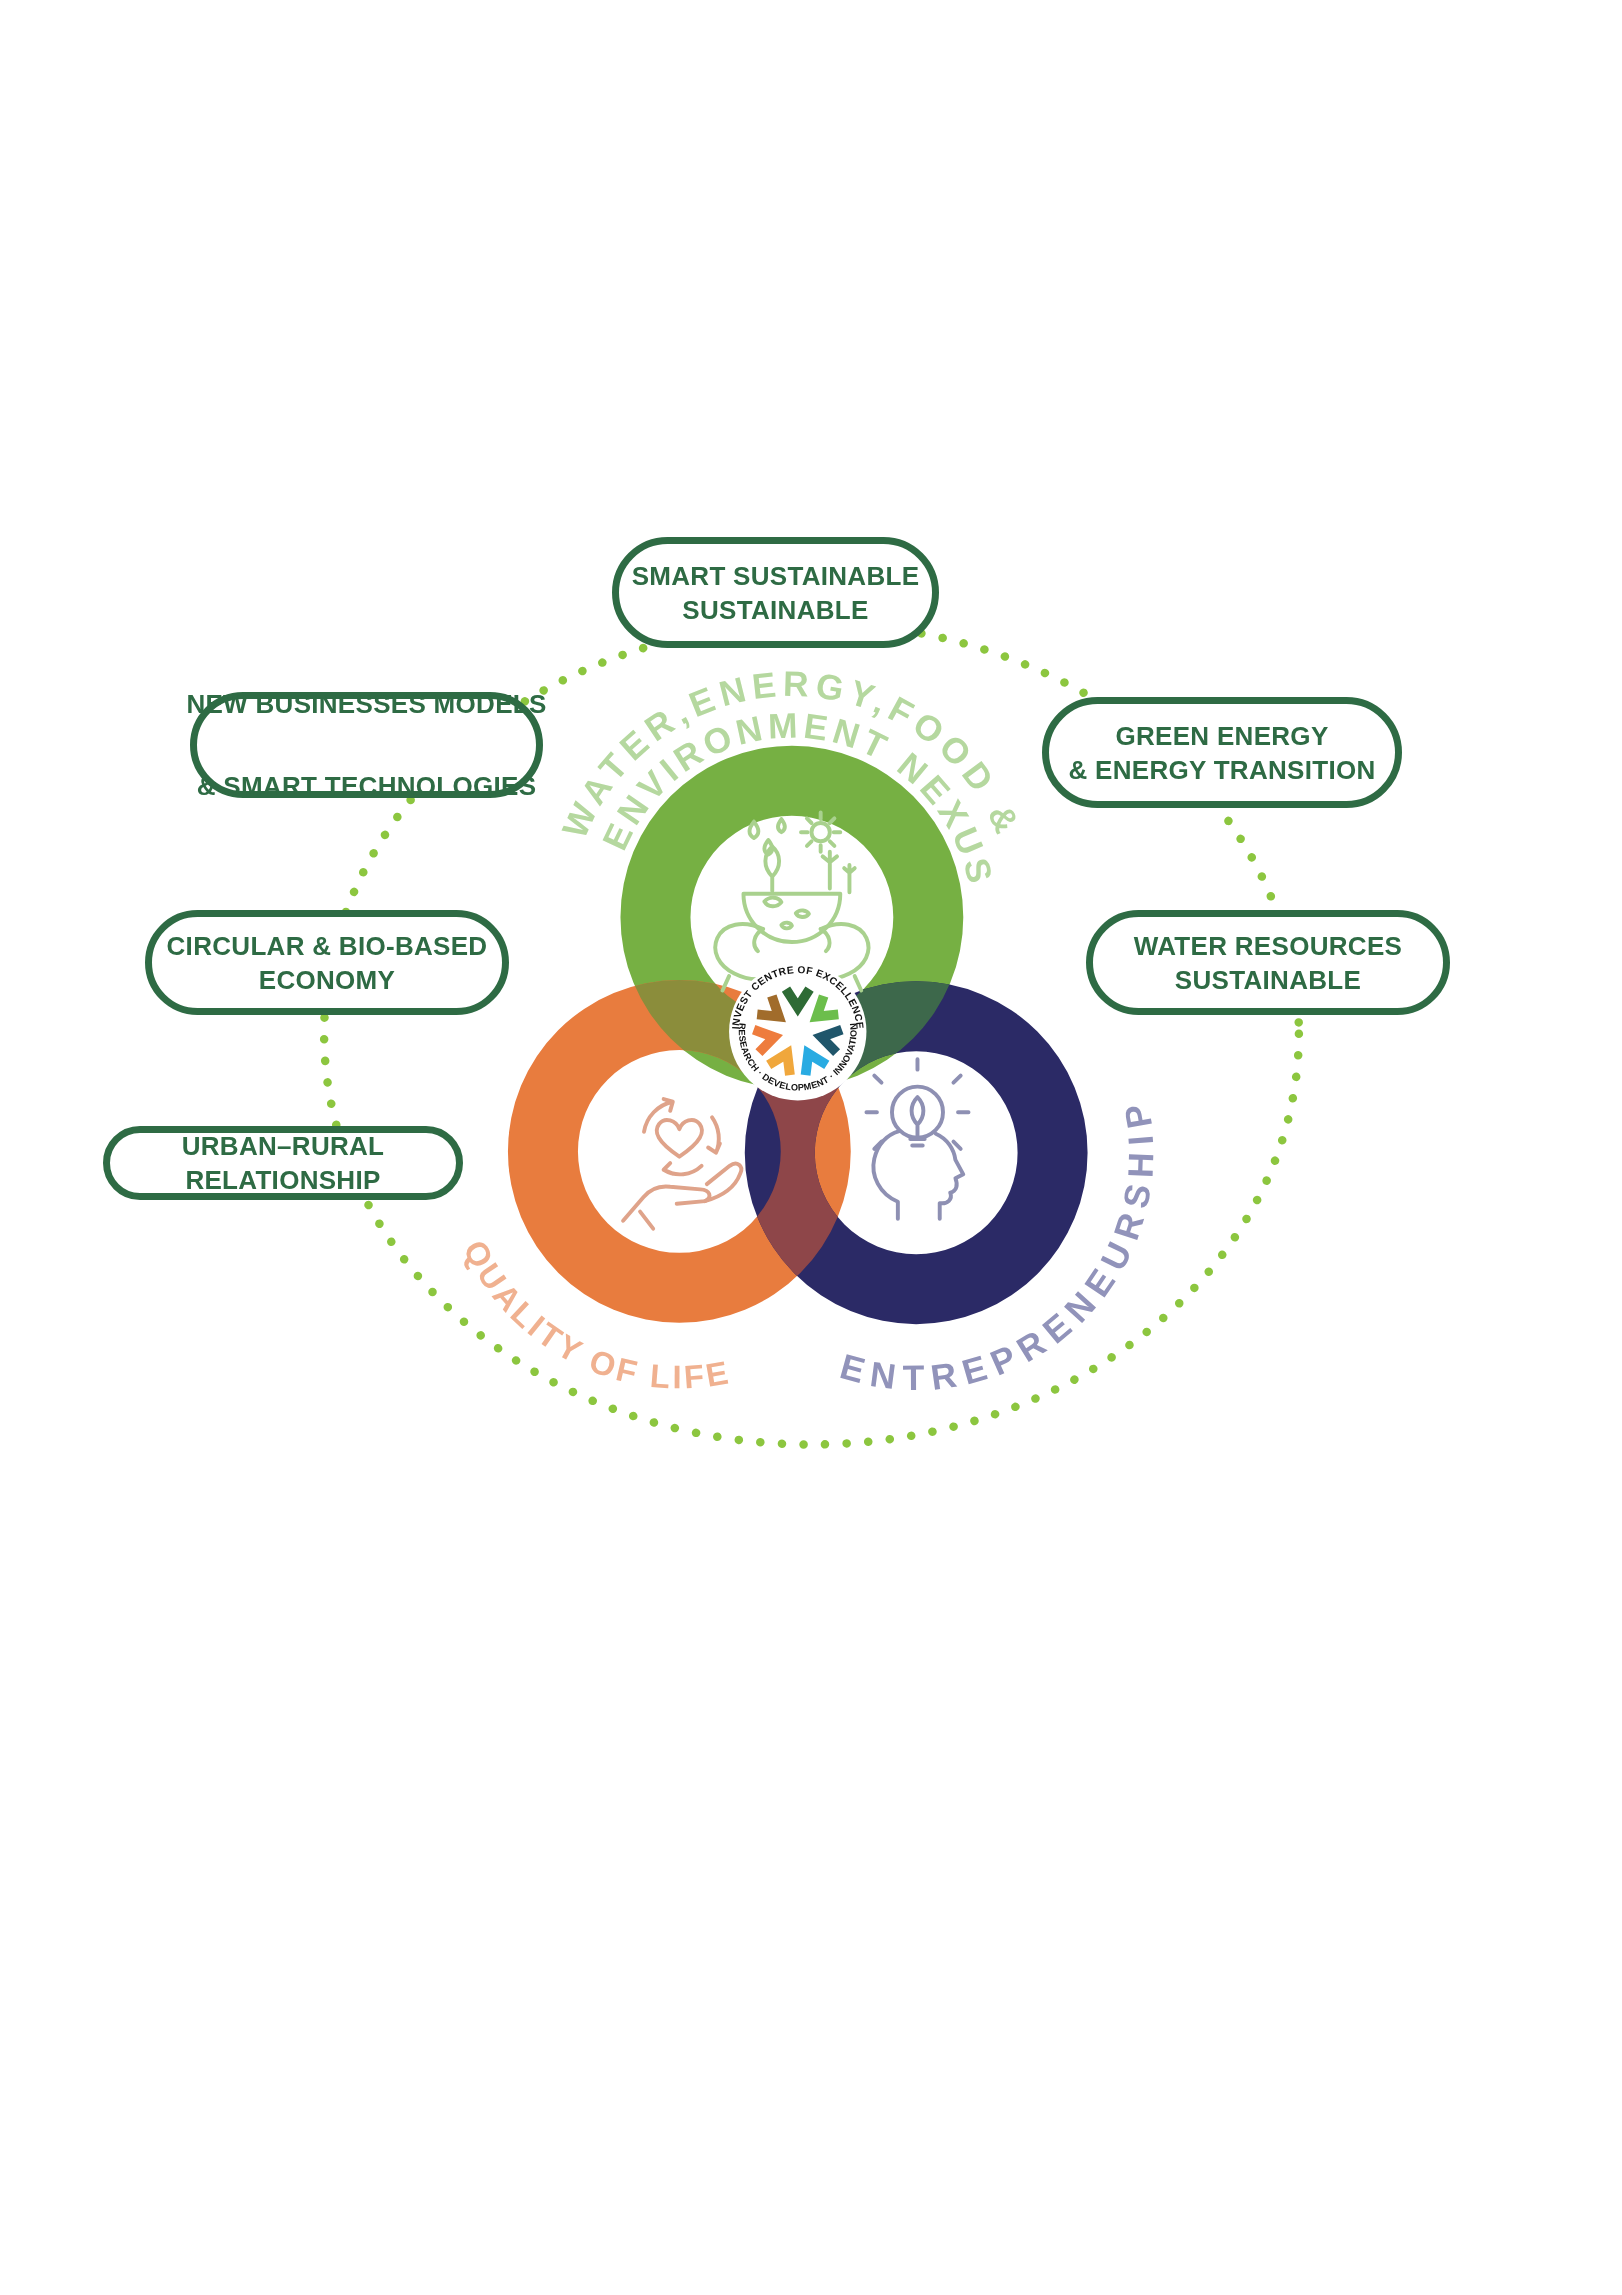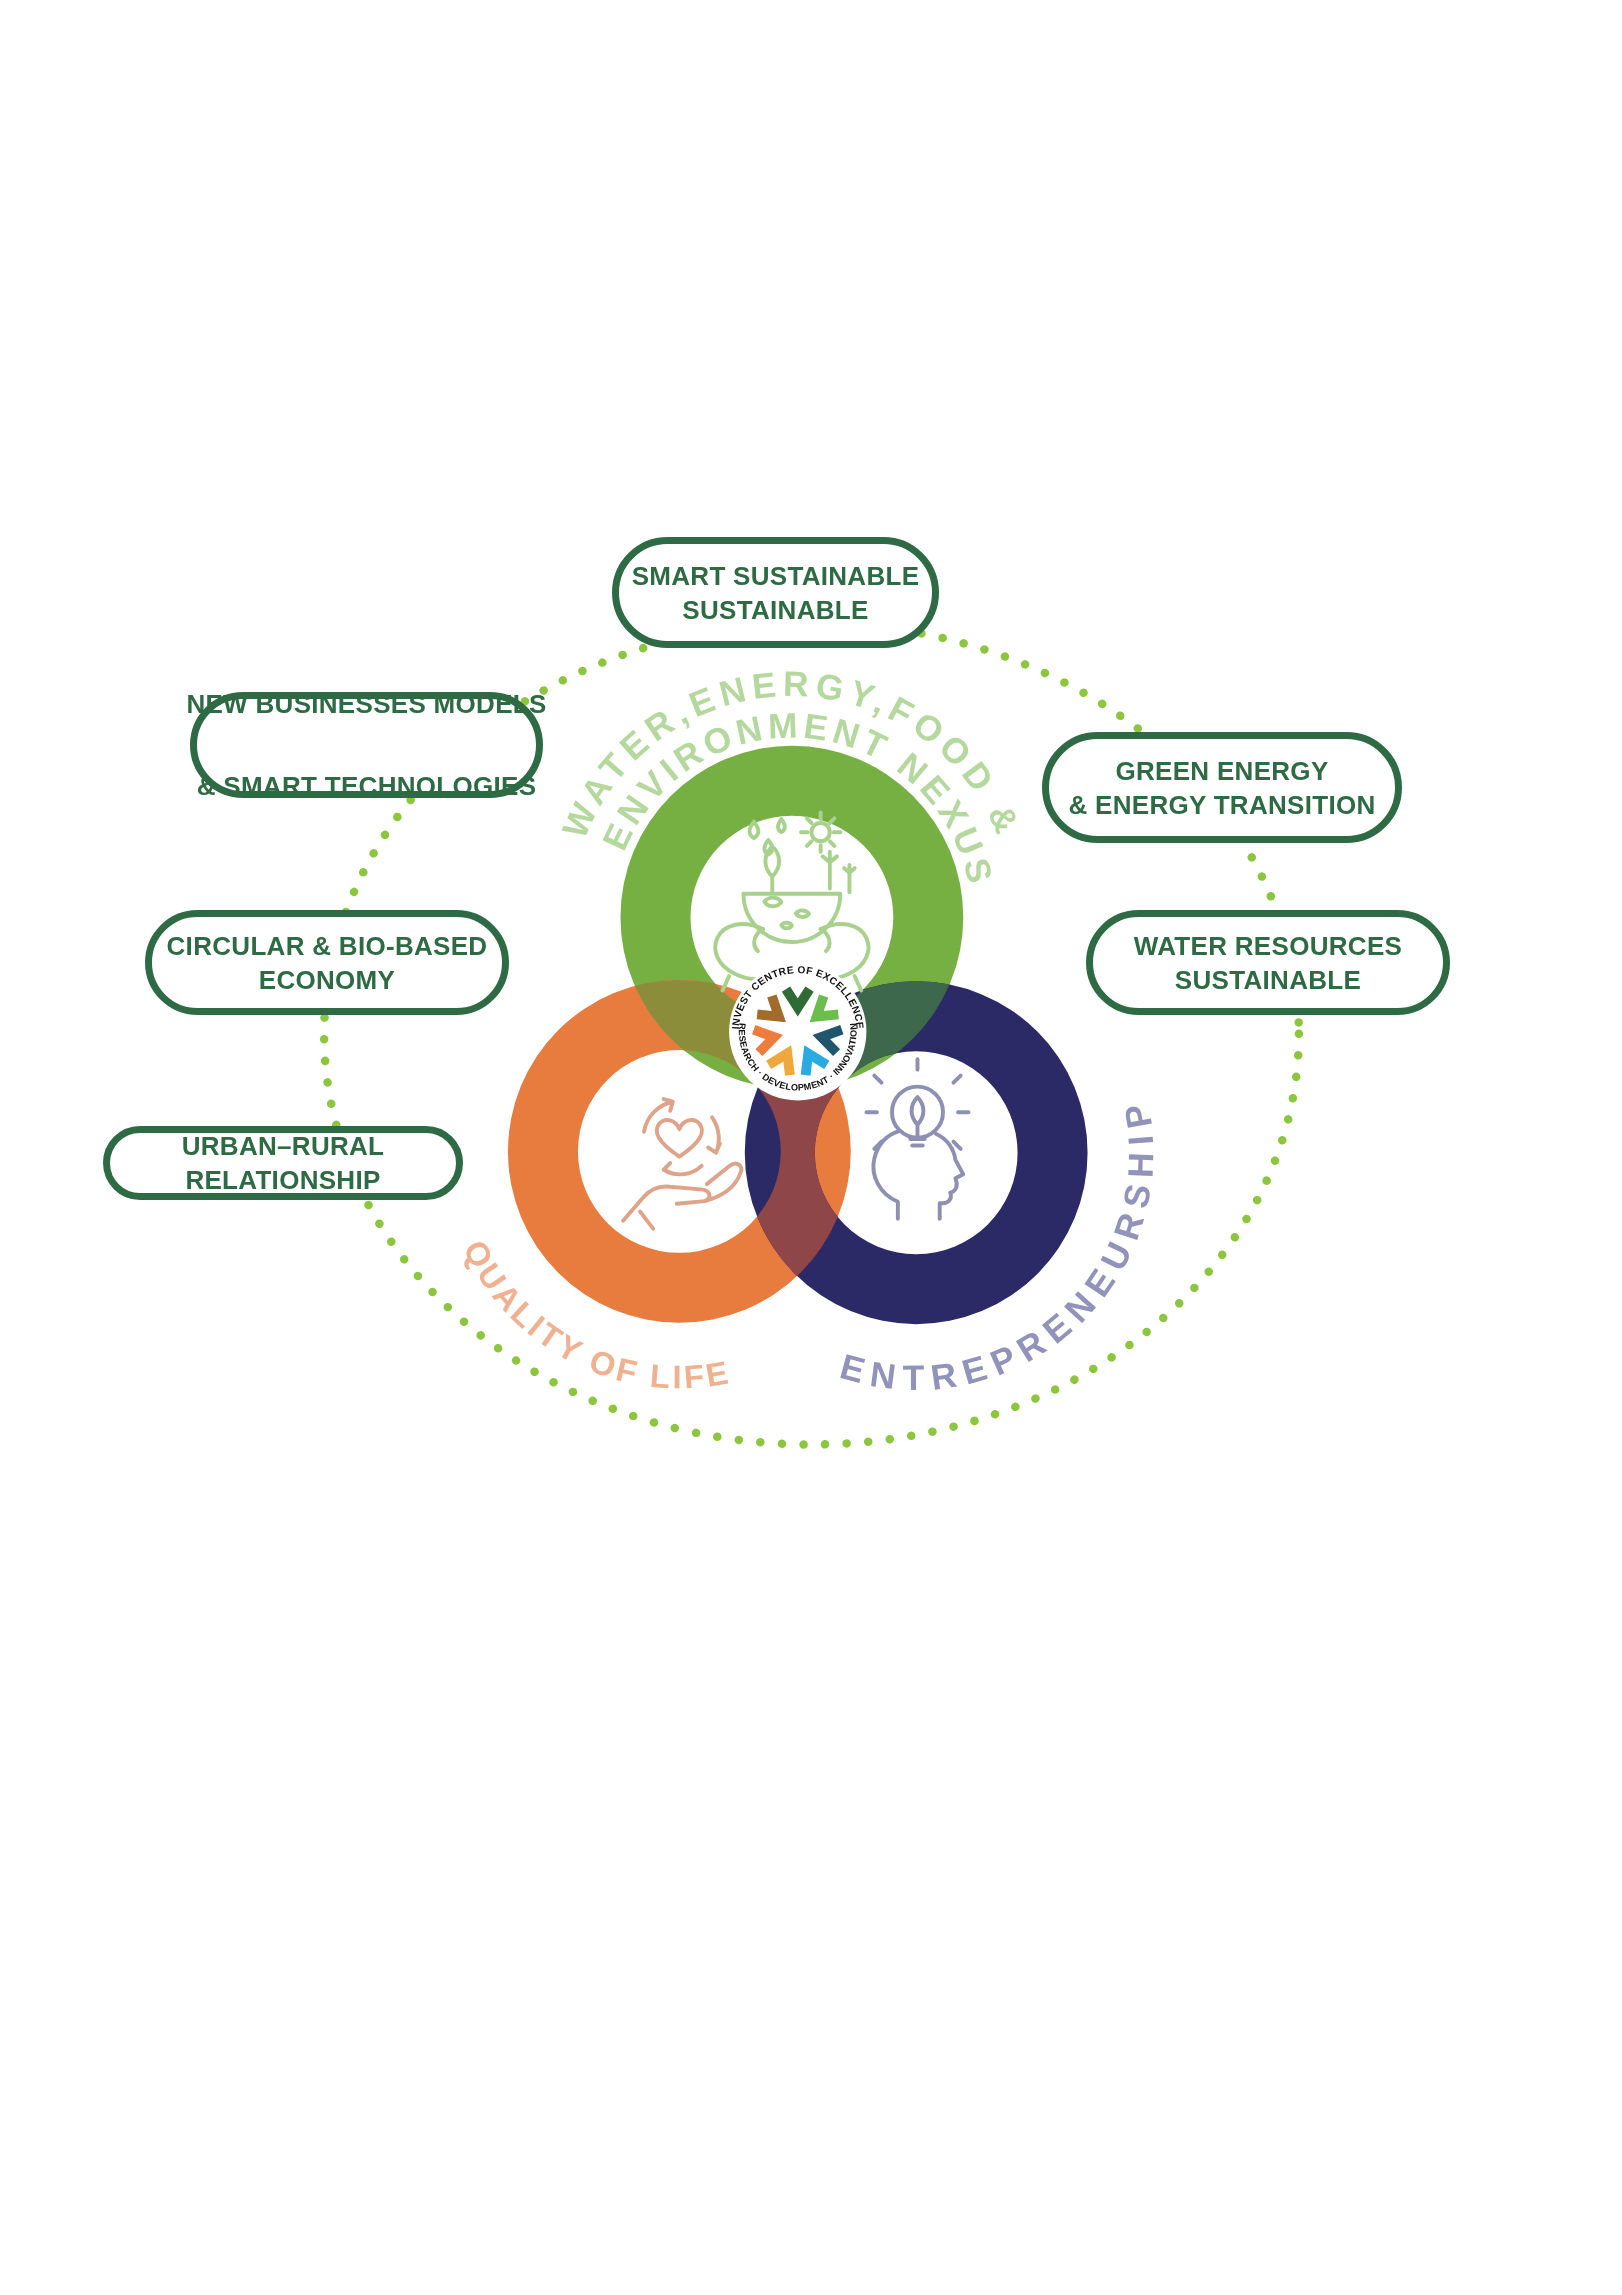--- a/index.html
+++ b/index.html
@@ -169,21 +169,21 @@
     <span>&amp; SMART TECHNOLOGIES</span>
   </div>
   <div class="pill" style="left:145px;top:910px;width:364px;height:105px;">
     <span>CIRCULAR &amp; BIO-BASED</span>
     <span>ECONOMY</span>
   </div>
   <div class="pill" style="left:103px;top:1126px;width:360px;height:74px;">
     <span>URBAN–RURAL</span>
     <span>RELATIONSHIP</span>
   </div>
-  <div class="pill" style="left:1042px;top:697px;width:360px;height:111px;margin-top:35px;">
+  <div class="pill" style="left:1042px;top:697px;width:360px;height:111px;">
     <span>GREEN ENERGY</span>
     <span>&amp; ENERGY TRANSITION</span>
   </div>
   <div class="pill" style="left:1086px;top:910px;width:364px;height:105px;">
     <span>WATER RESOURCES</span>
     <span>SUSTAINABLE</span>
   </div>
 
 </div>
 

